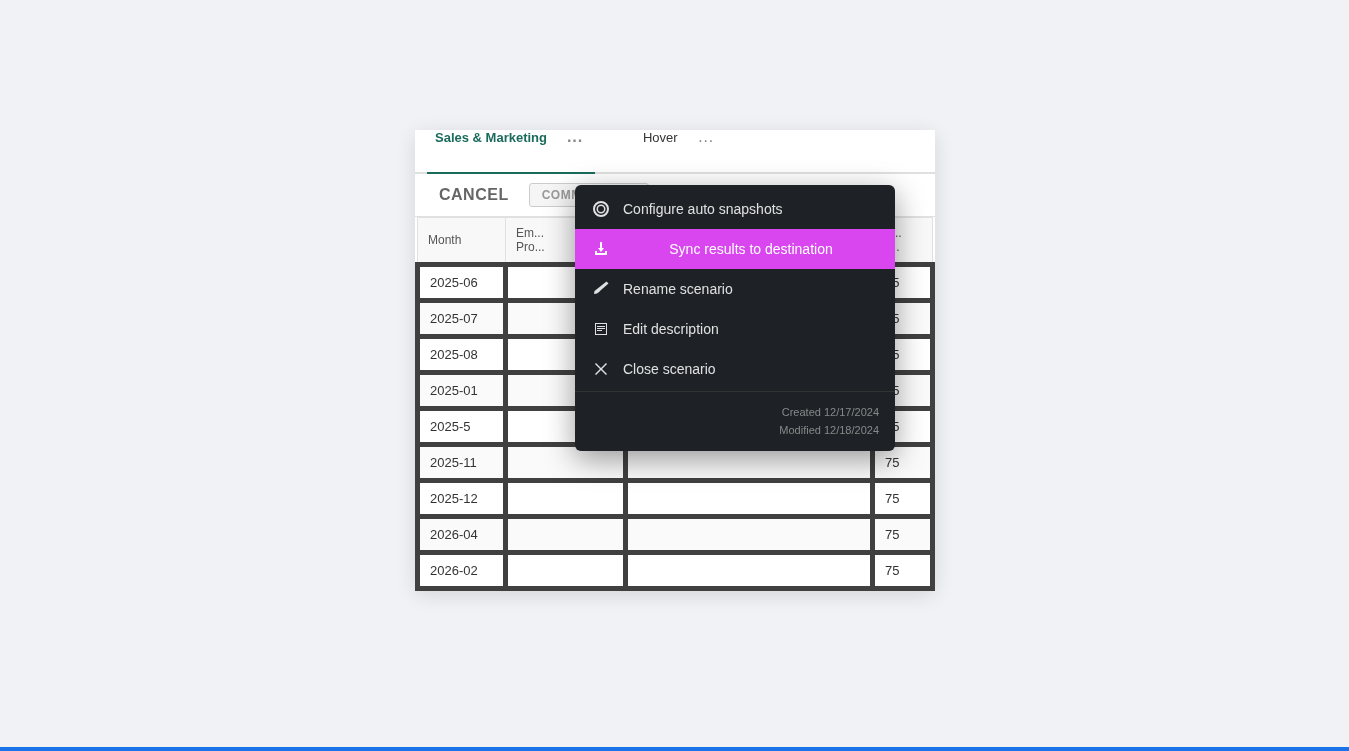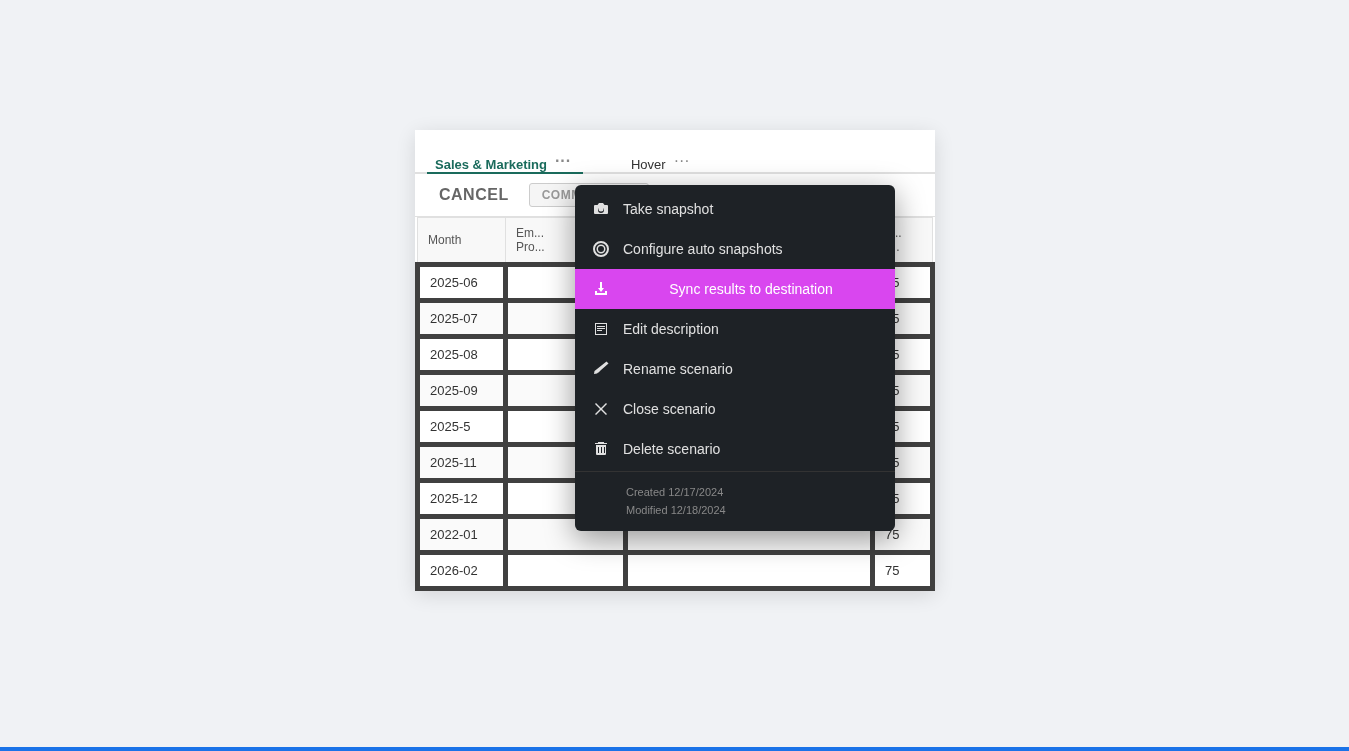--- a/index.html
+++ b/index.html
@@ -40,28 +40,28 @@
       align-items: center;
       padding: 0 12px;
       border-bottom: 2px solid #e0e0e0;
       background: #fff;
       height: 44px;
       position: relative;
     }
 
     .tab-item {
       display: flex;
-      align-items: flex-end;
+      align-items: flex-start;
       padding: 0 8px;
       height: 100%;
       cursor: pointer;
       font-size: 13px;
       color: #333;
       position: relative;
-      gap: 4px;
+      gap: 16px;
     }
 
     .tab-item.active {
       color: #1a6b5c;
       font-weight: 600;
     }
 
     .tab-item.active::after {
       content: '';
       position: absolute;
@@ -208,21 +208,21 @@
     }
 
     .menu-divider {
       border: none;
       border-top: 1px solid #333;
       margin: 2px 0;
     }
 
     .menu-footer {
       padding: 10px 16px 8px;
-      text-align: left;
+      text-align: right;
       margin-left: 35px;
     }
 
     .menu-footer-text {
       font-size: 11px;
       color: #888;
       display: block;
       line-height: 1.6;
     }
   </style>
@@ -270,21 +270,21 @@
       <td></td>
       <td>75</td>
     </tr>
         <tr>
       <td>2025-08</td>
       <td></td>
       <td></td>
       <td>75</td>
     </tr>
         <tr>
-      <td>2025-09</td>
+      <td>2025-01</td>
       <td></td>
       <td></td>
       <td>75</td>
     </tr>
         <tr>
       <td>2025-5</td>
       <td></td>
       <td></td>
       <td>75</td>
     </tr>
@@ -294,99 +294,81 @@
       <td></td>
       <td>75</td>
     </tr>
         <tr>
       <td>2025-12</td>
       <td></td>
       <td></td>
       <td>75</td>
     </tr>
         <tr>
-      <td>2022-01</td>
+      <td>2026-04</td>
       <td></td>
       <td></td>
       <td>75</td>
     </tr>
         <tr>
       <td>2026-02</td>
       <td></td>
       <td></td>
       <td>75</td>
     </tr>
       </tbody>
   </table>
 </div>
 
 <div class="dropdown-menu">
 
   <div id="menu-items-container">
       <div class="menu-item">
       <span class="menu-item-icon">
         <svg width="16" height="16" viewBox="0 0 16 16" fill="currentColor">
-            <path d="M8 5.5a2.5 2.5 0 1 0 0 5 2.5 2.5 0 0 0 0-5zM6 2l-1.5 2H2a1 1 0 0 0-1 1v7a1 1 0 0 0 1 1h12a1 1 0 0 0 1-1V5a1 1 0 0 0-1-1h-2.5L10 2H6zm2 4a3 3 0 1 1 0 6 3 3 0 0 1 0-6z"></path>
-          </svg>
-      </span>
-      <span class="menu-item-label">Take snapshot</span>
+            <path d="M8 0a8 8 0 1 0 0 16A8 8 0 0 0 8 0zm0 2a6 6 0 1 1 0 12A6 6 0 0 1 8 2zm0 1.5a4.5 4.5 0 1 0 0 9 4.5 4.5 0 0 0 0-9zm0 1.5a3 3 0 1 1 0 6 3 3 0 0 1 0-6z"></path>
+          </svg>
+      </span>
+      <span class="menu-item-label">Configure auto snapshots</span>
+
+    </div>
+      <div class="menu-item active-item">
+      <span class="menu-item-icon">
+        <svg width="16" height="16" viewBox="0 0 16 16" fill="currentColor">
+            <path d="M7 1v6H5l3 4 3-4H9V1H7zm-3 9H2v4h12v-4h-2v2H4v-2z"></path>
+          </svg>
+      </span>
+      <span class="menu-item-label">Sync results to destination</span>
 
     </div>
       <div class="menu-item">
       <span class="menu-item-icon">
         <svg width="16" height="16" viewBox="0 0 16 16" fill="currentColor">
-            <path d="M8 0a8 8 0 1 0 0 16A8 8 0 0 0 8 0zm0 2a6 6 0 1 1 0 12A6 6 0 0 1 8 2zm0 1.5a4.5 4.5 0 1 0 0 9 4.5 4.5 0 0 0 0-9zm0 1.5a3 3 0 1 1 0 6 3 3 0 0 1 0-6z"></path>
-          </svg>
-      </span>
-      <span class="menu-item-label">Configure auto snapshots</span>
-
-    </div>
-      <div class="menu-item active-item">
-      <span class="menu-item-icon">
-        <svg width="16" height="16" viewBox="0 0 16 16" fill="currentColor">
-            <path d="M7 1v6H5l3 4 3-4H9V1H7zm-3 9H2v4h12v-4h-2v2H4v-2z"></path>
-          </svg>
-      </span>
-      <span class="menu-item-label">Sync results to destination</span>
+            <path d="M13.5 1.5l1 1-9 9-2 .5.5-2 9-9zm-9.5 11l-3 .5.5-3L13.5.5l2 2L4 12.5z"></path>
+          </svg>
+      </span>
+      <span class="menu-item-label">Rename scenario</span>
 
     </div>
       <div class="menu-item">
       <span class="menu-item-icon">
         <svg width="16" height="16" viewBox="0 0 16 16" fill="currentColor">
             <path d="M2 2h12v12H2V2zm1 1v10h10V3H3zm1 2h8v1H4V5zm0 2h8v1H4V7zm0 2h5v1H4V9z"></path>
           </svg>
       </span>
       <span class="menu-item-label">Edit description</span>
 
     </div>
       <div class="menu-item">
       <span class="menu-item-icon">
         <svg width="16" height="16" viewBox="0 0 16 16" fill="currentColor">
-            <path d="M13.5 1.5l1 1-9 9-2 .5.5-2 9-9zm-9.5 11l-3 .5.5-3L13.5.5l2 2L4 12.5z"></path>
-          </svg>
-      </span>
-      <span class="menu-item-label">Rename scenario</span>
-
-    </div>
-      <div class="menu-item">
-      <span class="menu-item-icon">
-        <svg width="16" height="16" viewBox="0 0 16 16" fill="currentColor">
             <path d="M8 7l-5-5-1 1 5 5-5 5 1 1 5-5 5 5 1-1-5-5 5-5-1-1z"></path>
           </svg>
       </span>
       <span class="menu-item-label">Close scenario</span>
-
-    </div>
-      <div class="menu-item">
-      <span class="menu-item-icon">
-        <svg width="16" height="16" viewBox="0 0 16 16" fill="currentColor">
-            <path d="M5 1v1H2v1h12V2h-3V1H5zm-2 3v9a1 1 0 0 0 1 1h8a1 1 0 0 0 1-1V4H3zm2 2h1v6H5V6zm3 0h1v6H8V6zm3 0h1v6h-1V6z"></path>
-          </svg>
-      </span>
-      <span class="menu-item-label">Delete scenario</span>
 
     </div>
     </div>
 
   <hr class="menu-divider">
 
   <div class="menu-footer">
     <span class="menu-footer-text">Created 12/17/2024</span>
     <span class="menu-footer-text">Modified 12/18/2024</span>
   </div>

